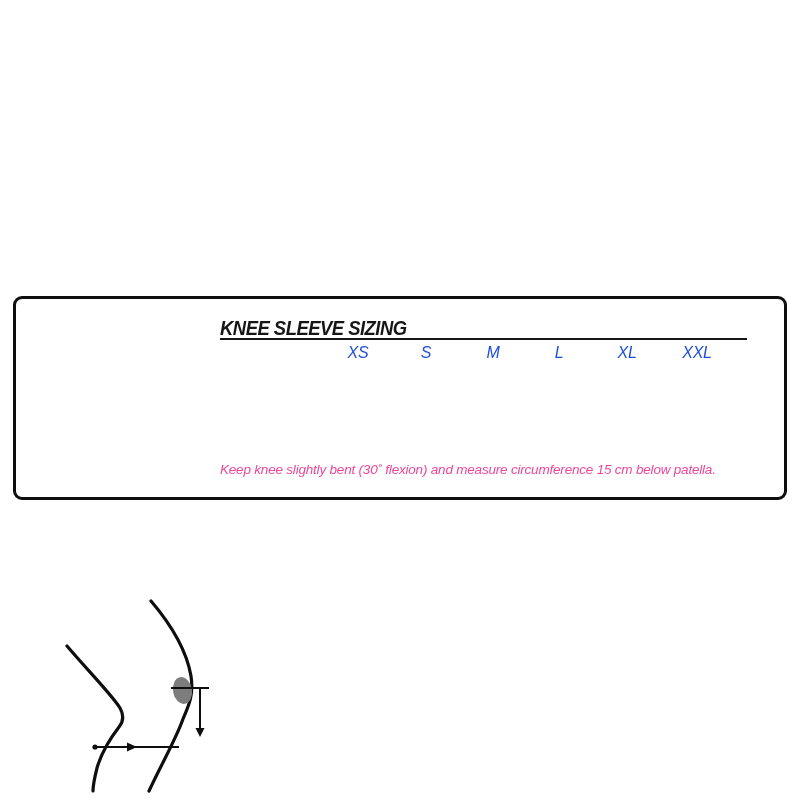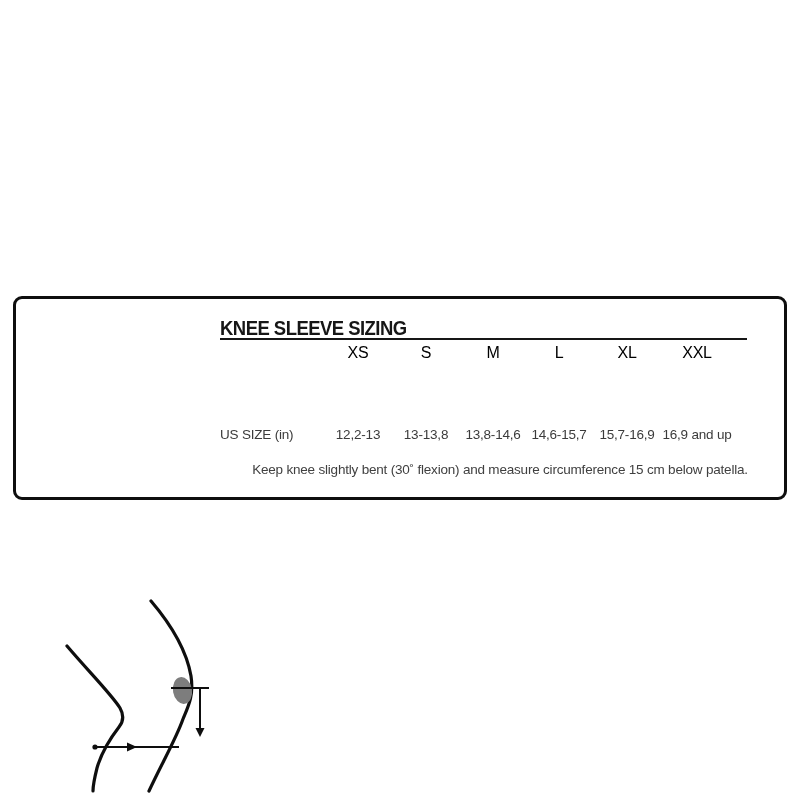--- a/index.html
+++ b/index.html
@@ -10,20 +10,21 @@
     height: 800px;
     font-family: "Liberation Sans", sans-serif;
     position: relative;
     overflow: hidden;
   }
   .page {
     position: absolute;
     left: 0; top: 0;
     width: 800px; height: 800px;
     background: #ffffff;
+    font-style: italic;
   }
   .panel {
     position: absolute;
     left: 13px;
     top: 296px;
     width: 774px;
     height: 204px;
     box-sizing: border-box;
     border: 3px solid #0e0e0e;
     border-radius: 9px;
@@ -69,36 +70,35 @@
   .trow.us-row { top: 422px; }
   .cell {
     text-align: center;
     white-space: nowrap;
     color: #3b3b3b;
     font-size: 13.5px;
     letter-spacing: -0.2px;
   }
   .cell.size-header {
     font-size: 16px;
-    color: #000000;
+    color: #1d4ed8;
   }
   .cell.row-label {
     text-align: left;
     font-size: 13.5px;
   }
   .note {
     position: absolute;
     left: 220px;
     top: 462px;
     width: 560px;
     font-size: 13.5px;
-    color: #404040;
+    color: #ec4899;
     letter-spacing: -0.2px;
     white-space: nowrap;
-    text-align: center;
   }
 </style>
 </head>
 <body>
 
 <div class="page">
 
   <div class="panel">
 
     <svg class="diagram-svg" viewBox="20 298 200 200" xmlns="http://www.w3.org/2000/svg">
@@ -128,25 +128,16 @@
     <div class="cell row-label"></div>
     <div class="cell size-header">XS</div>
     <div class="cell size-header">S</div>
     <div class="cell size-header">M</div>
     <div class="cell size-header">L</div>
     <div class="cell size-header">XL</div>
     <div class="cell size-header">XXL</div>
   </div>
 
 
-  <div class="trow us-row">
-    <div class="cell row-label">US SIZE (in)</div>
-    <div class="cell">12,2-13</div>
-    <div class="cell">13-13,8</div>
-    <div class="cell">13,8-14,6</div>
-    <div class="cell">14,6-15,7</div>
-    <div class="cell">15,7-16,9</div>
-    <div class="cell">16,9 and up</div>
-  </div>
 
   <div class="note">Keep knee slightly bent (30˚ flexion) and measure circumference 15 cm below patella.</div>
 
 </div>
 
 </body></html>

